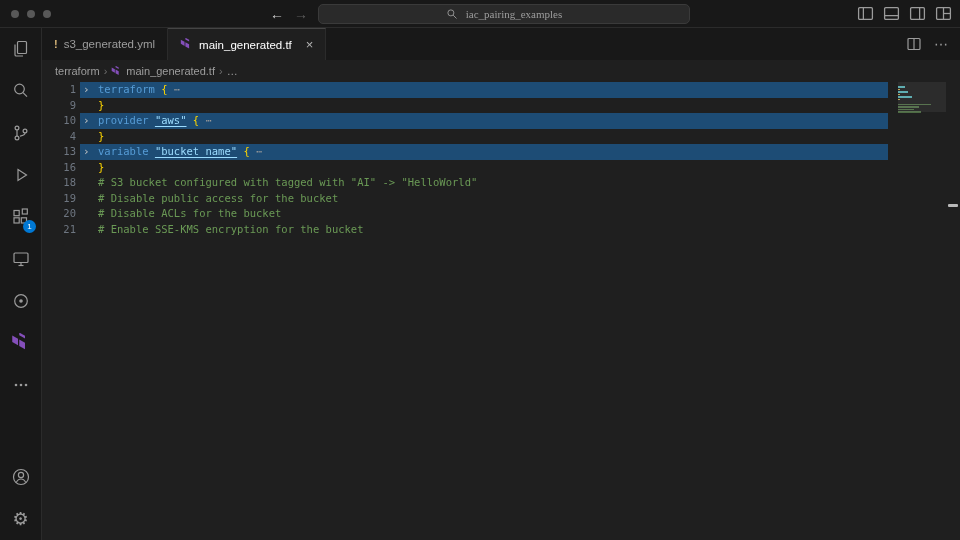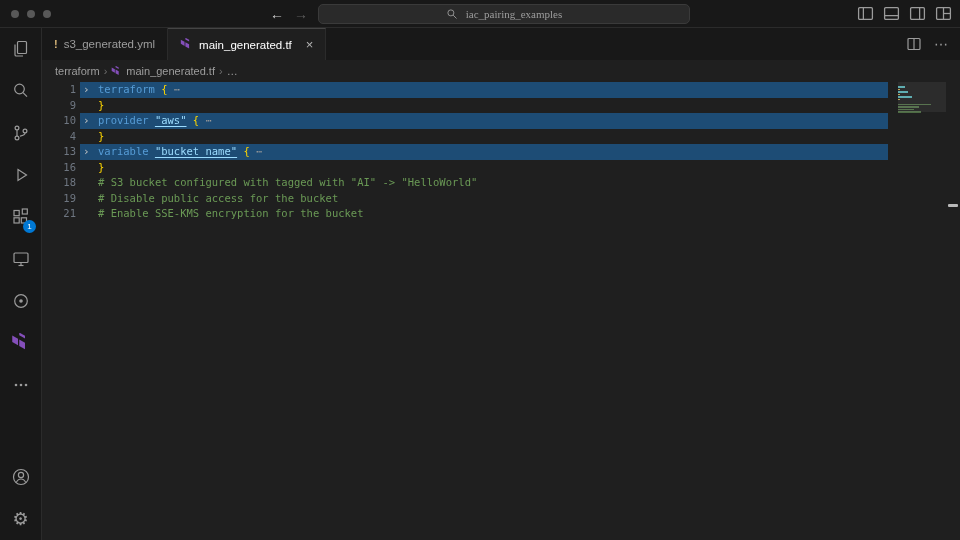--- a/index.html
+++ b/index.html
@@ -273,20 +273,24 @@
               <span class="ln">16</span>
               <div class="body"><span class="seg brace">}</span></div>
             </div>
             <div class="line">
               <span class="ln">18</span>
               <div class="body"><span class="seg comment"># S3 bucket configured with tagged with "AI" -&gt; "HelloWorld"</span></div>
             </div>
             <div class="line">
               <span class="ln">19</span>
               <div class="body"><span class="seg comment"># Disable public access for the bucket</span></div>
+            </div>
+            <div class="line">
+              <span class="ln">20</span>
+              <div class="body"><span class="seg comment"># Disable ACLs for the bucket</span></div>
             </div>
             <div class="line">
               <span class="ln">21</span>
               <div class="body"><span class="seg comment"># Enable SSE-KMS encryption for the bucket</span></div>
             </div>
           </div>
         <div class="minimap" id="minimap">
           <div class="mm-slider"></div>
         <div class="mm-row" style="width: 7.15px; background: rgb(86, 168, 173);"></div>
             <div class="mm-row" style="width: 2px; background: rgb(184, 160, 78);"></div>

